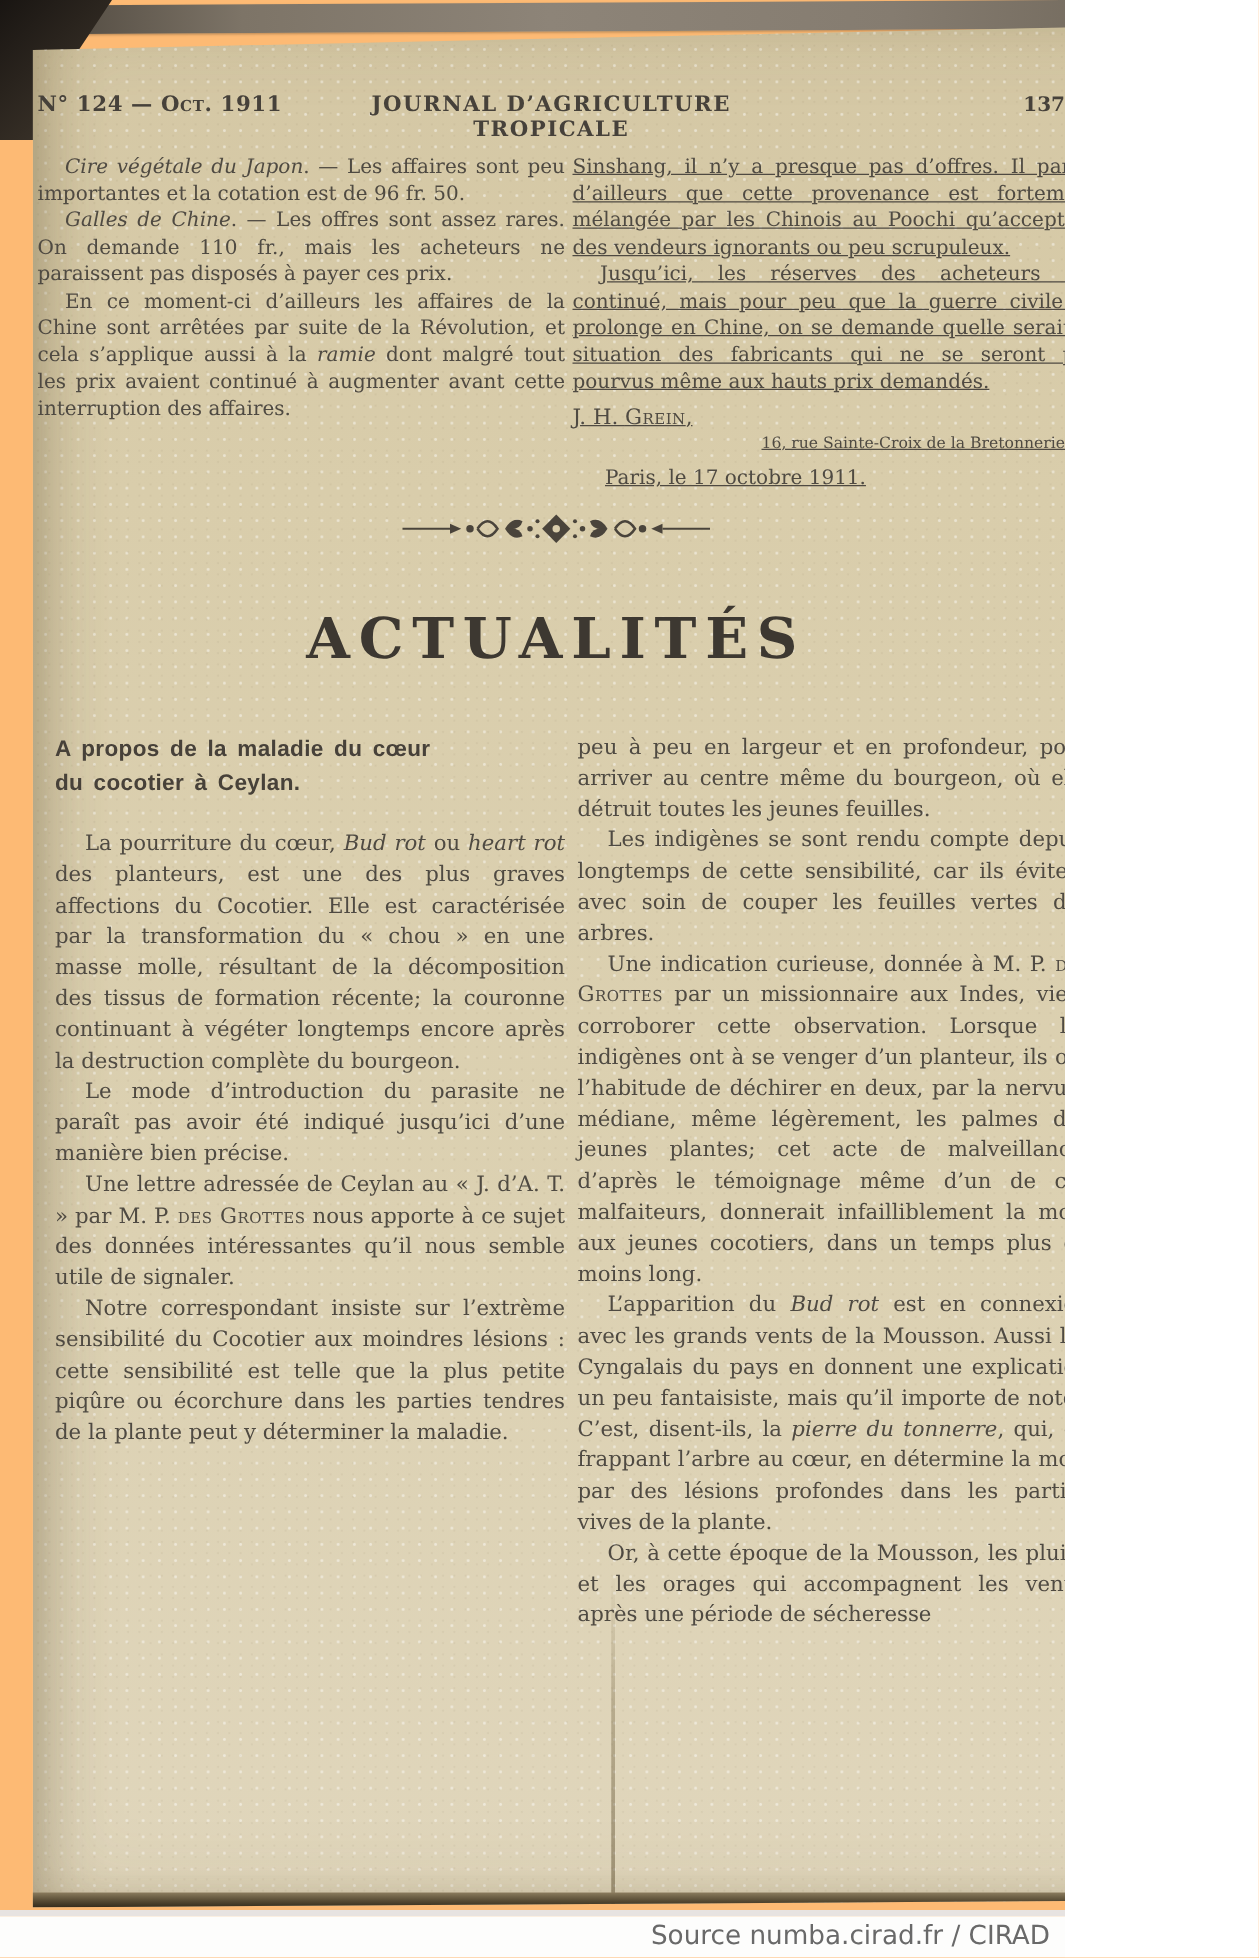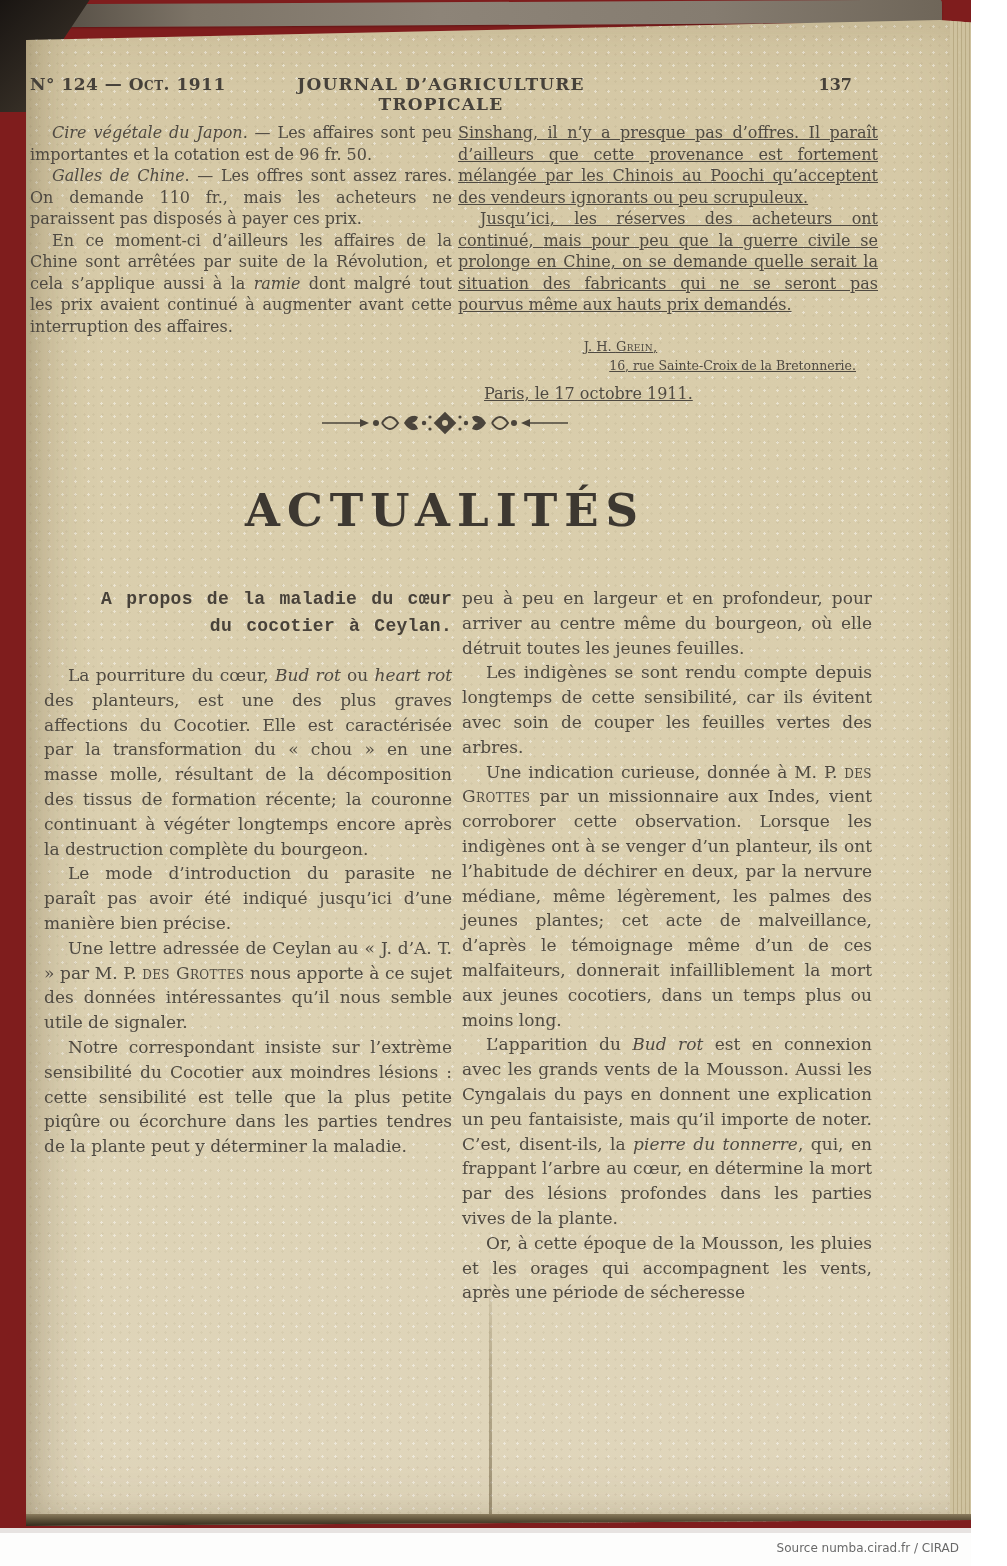--- a/index.html
+++ b/index.html
@@ -1,18 +1,18 @@
 <!DOCTYPE html>
 <html lang="fr"><head>
 <meta charset="utf-8">
 <style>
   html,body{margin:0;padding:0;}
   body{font-family:"DejaVu Serif", serif;}
-  .canvas{position:relative;width:971px;height:1566px;overflow:hidden;
-    background:#7f1d1d;}
+  .canvas{position:relative;width:852px;height:1566px;overflow:hidden;
+    background:#fdba74;}
   
   .top-edge-strip{position:absolute;left:30px;top:2px;width:912px;height:23px;
     border-radius:3px;transform:rotate(-.3deg);
     background:linear-gradient(90deg,#4d463d,#7d7467 18%,#8d8478 45%,#857c70 75%,#6f6659);
     box-shadow:0 1px 2px rgba(0,0,0,.25);}
   .binding-corner{position:absolute;left:0;top:0;width:112px;height:112px;
     background:linear-gradient(135deg,#191512,#332c24 55%,#4a4136);
     clip-path:polygon(0 0,80% 0,56% 36%,34% 68%,24% 100%,0 100%);}
   
   .page{position:absolute;left:26px;top:14px;width:951px;height:1514px;
@@ -41,39 +41,39 @@
   .header-center{flex:1;text-align:center;font-size:17px;letter-spacing:1.2px;}
   .header-right{width:210px;text-align:right;font-size:16px;}
   
   .para{margin:0;text-align:justify;}
   .it{font-style:italic;}
   .sc{font-variant:small-caps;letter-spacing:.4px;}
   .market{position:absolute;top:108px;font-size:16px;line-height:21.5px;}
   .market .indent{text-indent:22px;}
   .market-left{left:4px;width:422px;}
   .market-right{left:432px;width:420px;text-decoration:underline;}
-  .market .sig{text-align:center;padding-right:95px;margin-top:20px;font-size:13px;}
+  .market .sig{text-align:left;padding-right:95px;margin-top:8px;font-size:17px;}
   .market .addr{text-align:right;padding-right:22px;font-size:12.5px;line-height:17px;}
   .market .date{margin-top:9px;text-align:left;text-indent:26px;}
   .ornament-wrap{position:absolute;left:4px;top:396px;width:830px;text-align:center;}
   .section-title{position:absolute;left:4px;top:470px;width:830px;text-align:center;
     font-size:45px;font-weight:700;letter-spacing:7px;color:#3d3831;}
   .article{position:absolute;top:572px;font-size:17px;line-height:24.8px;}
   .article .indent{text-indent:24px;}
   .article-left{left:18px;width:408px;}
   .article-right{left:436px;width:410px;}
-  .article-heading{font-family:Liberation Mono, monospace;font-weight:700;
-    font-size:18px;line-height:27px;text-align:right;color:#474139;
+  .article-heading{font-family:Liberation Sans, sans-serif;font-weight:700;
+    font-size:18px;line-height:27px;text-align:left;color:#474139;
     letter-spacing:.3px;word-spacing:3px;margin:0 0 23px 0;}
   
   .footer-divider{position:absolute;left:0;right:0;top:1528px;height:5px;background:#e7e3e1;}
   .footer-bar{position:absolute;left:0;right:0;top:1533px;height:33px;background:#fdfdfc;
     font-family:"DejaVu Sans",sans-serif;}
   .source-credit{position:absolute;right:12px;top:0;line-height:31px;
-    font-size:12px;color:#696969;}
+    font-size:21px;color:#696969;}
 </style>
 </head>
 <body>
 
 <div class="canvas">
 
   <div class="top-edge-strip"></div>
   <div class="binding-corner"></div>
 
   <div class="page">

